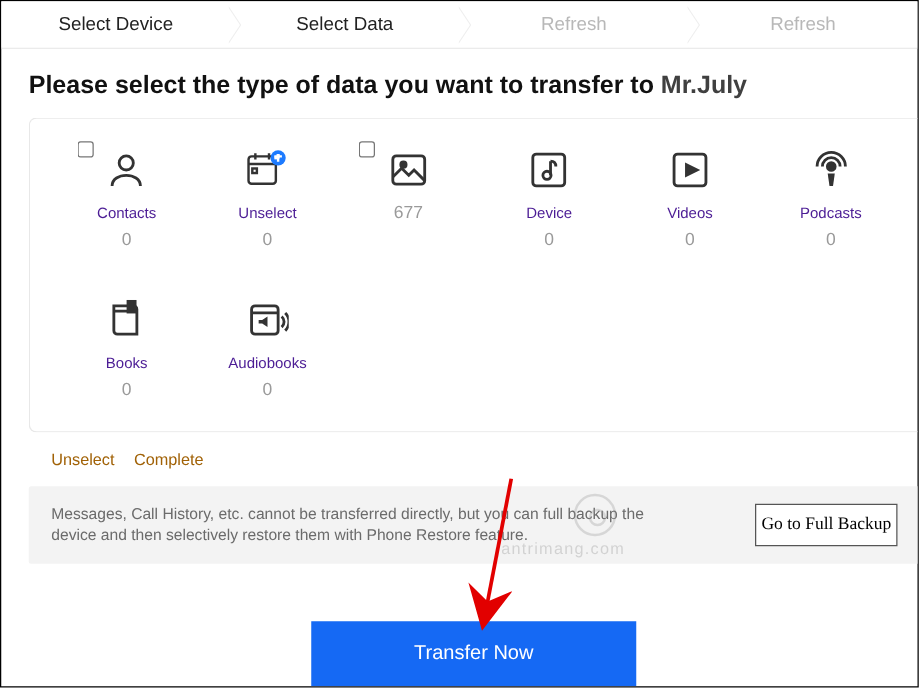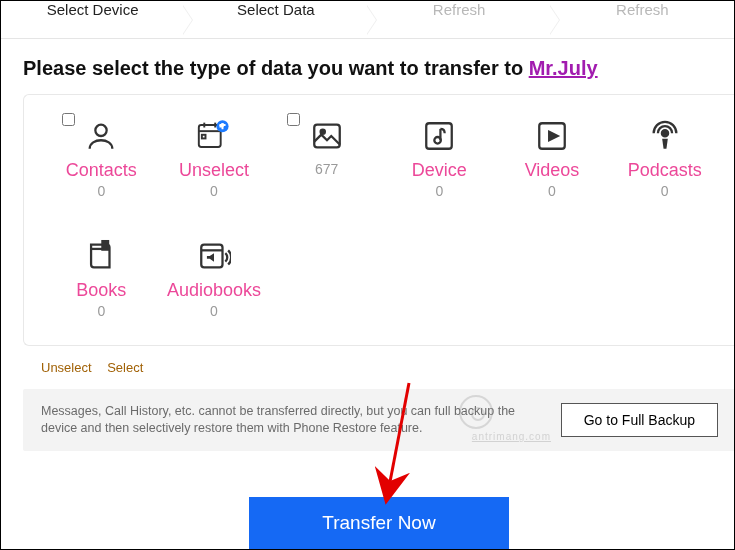--- a/index.html
+++ b/index.html
@@ -15,20 +15,21 @@
   .steps {
     display: flex;
     width: 100%;
     height: 38px;
     border-bottom: 1px solid #e5e5e5;
   }
   .step {
     flex: 1;
     position: relative;
     display: flex;
+    align-items: center;
     justify-content: center;
     font-size: 15px;
     color: #b8b8b8;
     background: #fff;
   }
   .step.active { color: #222; font-weight: 500; }
   .step:not(:last-child)::after {
     content: "";
     position: absolute;
     right: -9px;
@@ -49,21 +50,21 @@
     border-bottom: 15px solid transparent;
     border-left: 10px solid #fff;
     z-index: 3;
   }
   .prompt {
     padding: 18px 22px 14px 22px;
     font-size: 20px;
     font-weight: 600;
     color: #111;
   }
-  .prompt .device { color: #a21caf; text-decoration: underline; }
+  .prompt .device { color: #404040; }
   .panel {
     margin: 0 0 0 22px;
     border: 1px solid #e8e8e8;
     border-right: none;
     border-radius: 6px 0 0 6px;
     width: 713px;
     height: 252px;
     padding: 18px 20px 12px 26px;
   }
   .grid {
@@ -75,69 +76,69 @@
     position: relative;
     text-align: center;
     height: 110px;
   }
   .tile .cb {
     position: absolute;
     top: 0; left: 12px;
     width: 13px; height: 13px;
   }
   .tile svg { display: block; margin: 6px auto 8px auto; }
-  .tile .label { font-size: 18px; color: #ec4899; line-height: 18px; }
+  .tile .label { font-size: 12px; color: #4c1d95; line-height: 18px; }
   .tile .count { font-size: 14px; color: #9a9a9a; margin-top: 4px; }
   .links { padding: 14px 0 14px 40px; font-size: 13px; }
   .links span { color: #a16207; margin-right: 12px; cursor: pointer; }
   .notice {
     margin: 0 0 0 22px;
     width: 713px;
     background: #f3f3f3;
     padding: 14px 18px;
     display: flex;
     align-items: center;
     justify-content: space-between;
     gap: 16px;
     border-radius: 2px;
   }
   .notice .msg { font-size: 12.5px; color: #6b6b6b; line-height: 17px; max-width: 500px; }
   .notice button {
     background: #fff;
     border: 1px solid #555;
-    padding: 8px 22px;
+    padding: 8px 4px;
     font-size: 14px;
     cursor: pointer;
+    font-family: Liberation Serif, serif;
   }
   .primary {
     position: absolute;
     left: 248px;
     bottom: 0;
     width: 260px;
     height: 52px;
     background: #1569f4;
     color: #fff;
     border: none;
-    font-size: 19px;
+    font-size: 16px;
     font-weight: 500;
     cursor: pointer;
   }
   .arrow {
     position: absolute;
     left: 370px; top: 378px;
     pointer-events: none;
   }
   .watermark {
     position: absolute;
     left: 400px; top: 394px;
-    width: 150px; text-align: right;
+    width: 150px; text-align: left;
     color: rgba(150,150,150,0.35);
-    font-size: 10px; letter-spacing: 1px;
+    font-size: 13px; letter-spacing: 1px;
     pointer-events: none;
-    text-decoration: underline;
   }
   .watermark .ring {
     width: 34px; height: 34px;
     border: 2px solid rgba(150,150,150,0.3);
     border-radius: 50%;
     margin: 0 auto 2px auto;
     position: relative;
   }
   .watermark .ring::after{
     content:""; position:absolute; left:10px; top:10px;
@@ -217,21 +218,21 @@
             <line x1="3" y1="8" x2="18" y2="8"></line>
             <path d="M9 12 l3 -2 v6 l-3 -2 h-2 v-2 Z" fill="#333" stroke="none"></path>
             <path d="M20 10 a4 4 0 0 1 0 6"></path>
             <path d="M22 8 a7 7 0 0 1 0 10"></path>
           </svg></span><div class="label">Audiobooks</div><div class="count">0</div></div>
     </div>
 </div>
 
 <div class="links">
   <span>Unselect</span>
-  <span>Select</span>
+  <span>Complete</span>
 </div>
 
 <div class="notice">
   <div class="msg">Messages, Call History, etc. cannot be transferred directly, but you can full backup the device and then selectively restore them with Phone Restore feature.</div>
   <button>Go to Full Backup</button>
 </div>
 
 <button class="primary">Transfer Now</button>
 
 <svg class="arrow" width="60" height="130">

